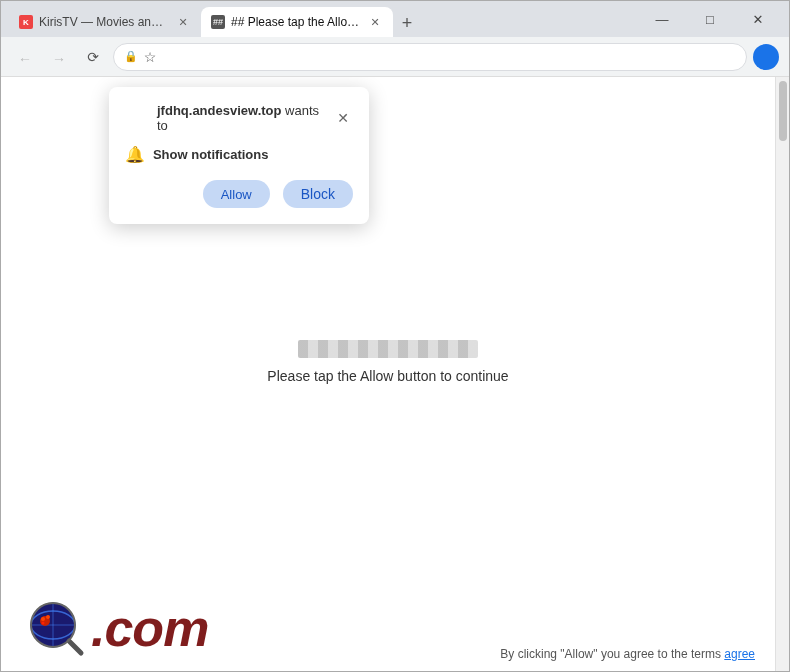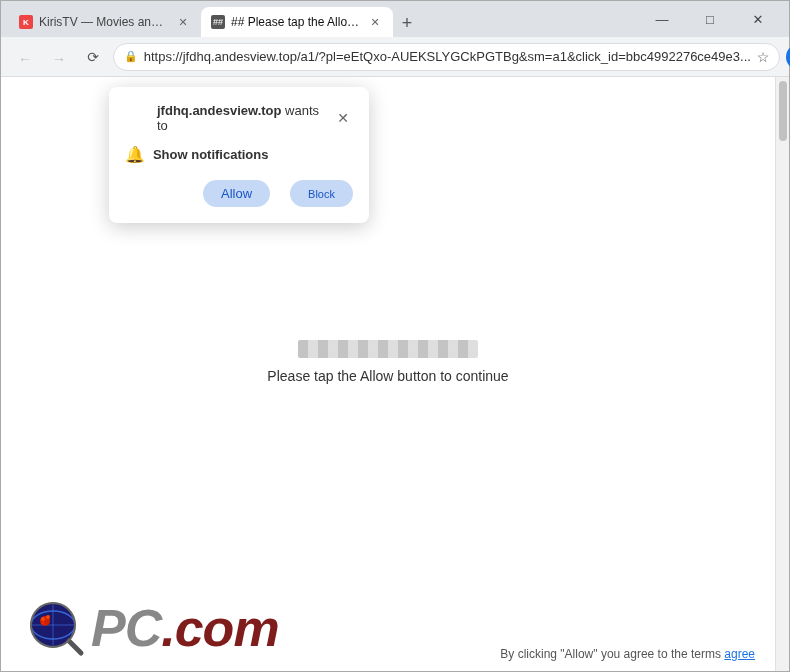--- a/index.html
+++ b/index.html
@@ -316,41 +316,41 @@
 
     .notification-label {
       font-size: 13px;
       color: #333;
       font-weight: bold;
     }
 
     .popup-buttons {
       display: flex;
       justify-content: flex-end;
-      gap: 20px;
+      gap: 13px;
     }
 
     .btn-allow {
       padding: 6px 18px;
       border: none;
       background: #c5d8f5;
       color: #1a56c4;
       border-radius: 20px;
       font-size: 13px;
       cursor: pointer;
       font-weight: 500;
     }
 
     .btn-block {
       padding: 6px 18px;
       border: none;
       background: #c5d8f5;
       color: #1a56c4;
       border-radius: 20px;
-      font-size: 11px;
+      font-size: 14px;
       cursor: pointer;
       font-weight: 500;
     }
 
     
     .pcrisk-area {
       position: absolute;
       bottom: 8px;
       left: 20px;
       display: flex;
@@ -437,21 +437,20 @@
     </div>
   </div>
 
   <div class="address-bar">
     <div class="nav-btn disabled">←</div>
     <div class="nav-btn disabled">→</div>
     <div class="nav-btn">⟳</div>
 
     <div class="address-input-wrap">
       <span class="address-icon">🔒</span>
-      <span class="address-text">https://jfdhq.andesview.top/a1/?pl=eEtQxo-AUEKSLYGCkPGTBg&amp;sm=a1&amp;click_id=bbc4992276ce49e3...</span>
       <span class="star-icon">☆</span>
     </div>
 
     <div class="profile-icon">
       
     </div>
 
   </div>
 
   <div class="page-area">
@@ -495,21 +494,20 @@
             <circle cx="22" cy="26" r="2" fill="#ff4400"></circle>
             <circle cx="27" cy="24" r="2" fill="#ff4400"></circle>
             <circle cx="22" cy="30" r="1.5" fill="#ff2200"></circle>
 
             <line x1="48" y1="48" x2="60" y2="60" stroke="#555" stroke-width="5" stroke-linecap="round"></line>
 
             <circle cx="32" cy="32" r="22" fill="none" stroke="#666" stroke-width="2"></circle>
           </svg>
         </div>
         <div class="pcrisk-text">
-          <span class="pc-part">PC</span>
           <span class="dot-com">.com</span>
         </div>
       </div>
 
       <div class="bottom-disclaimer">
         <span>By clicking "Allow" you agree to the terms</span>
         <a href="#">agree</a>
       </div>
     </div>
 

